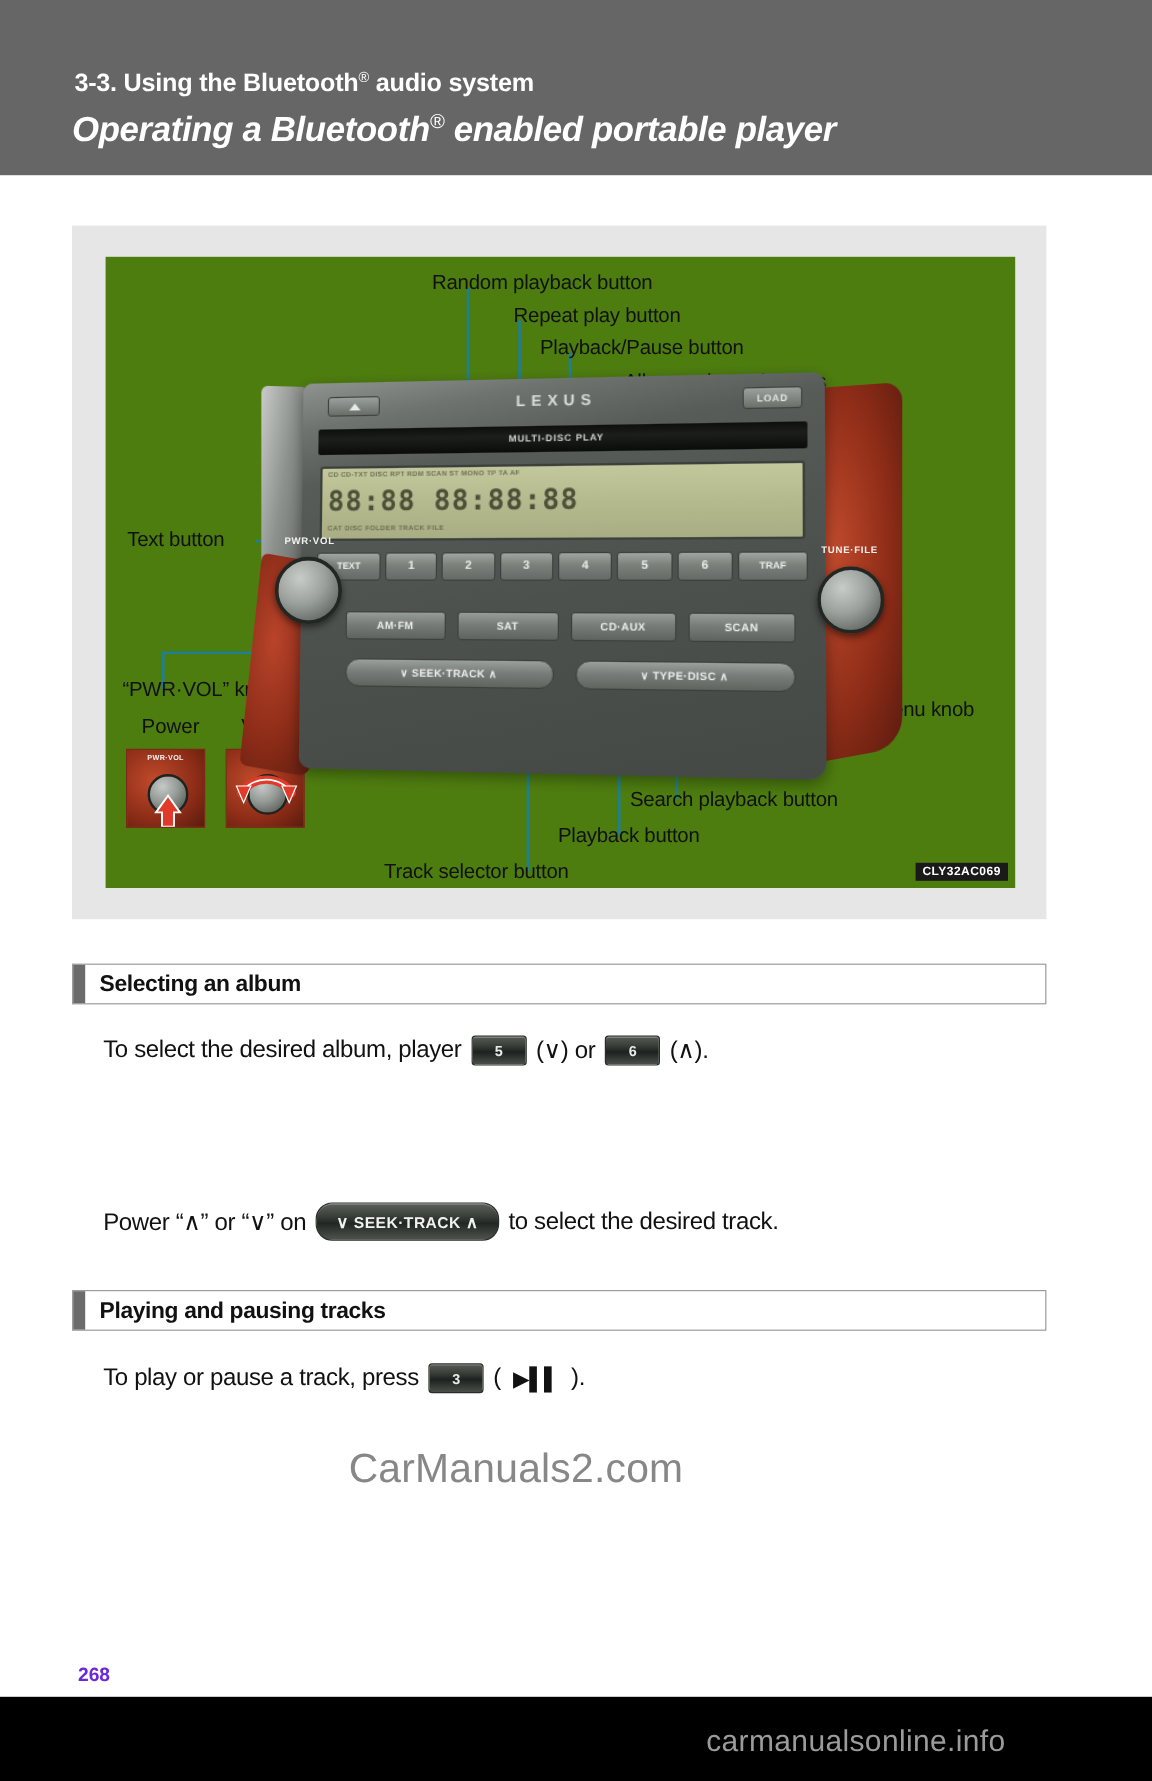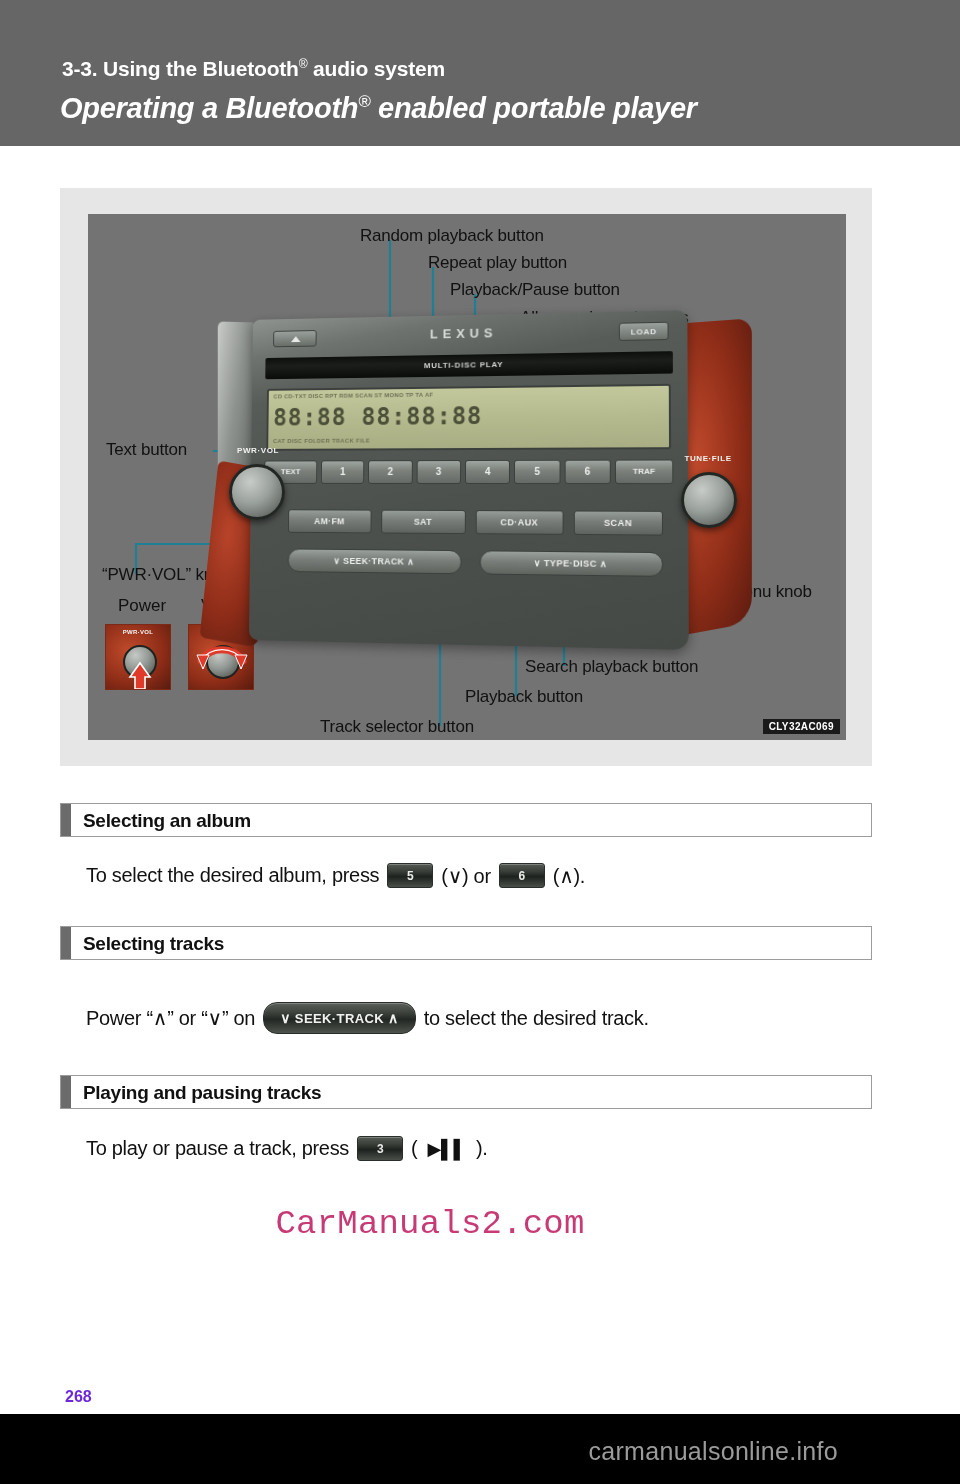--- a/index.html
+++ b/index.html
@@ -30,21 +30,21 @@
 
   
   .figure-outer {
     position: absolute; left: 60px; top: 188px;
     width: 812px; height: 578px;
     background: #e6e6e6;
   }
   .figure-inner {
     position: absolute; left: 28px; top: 26px;
     width: 758px; height: 526px;
-    background: #737373;
+    background: #4d7c0f;
     overflow: hidden;
   }
   .fig-code {
     position: absolute; right: 6px; bottom: 6px;
     background: #1a1a1a; color: #fff;
     font-size: 10px; font-weight: bold; letter-spacing: .4px;
     padding: 2px 6px; font-family: "Liberation Sans", sans-serif;
   }
 
   
@@ -224,22 +224,22 @@
     background: linear-gradient(#5b605b 0%, #3f443f 30%, #232723 55%, #4e534e 100%);
     border:1px solid #2a2e2a; border-radius:14px;
     color:#f0f2f0; font-size:13px; font-weight:bold; line-height:31px; letter-spacing:.4px;
     box-shadow: inset 0 1px 0 rgba(255,255,255,.25);
   }
   .key-seek .chev { font-size:14px; padding:0 4px; }
 
   
   .watermark {
     position:absolute; left:0; right:0; top:1205px; text-align:center;
-    color:#be185d; font-size:34px; letter-spacing:.2px;
-    font-family:Liberation Mono, monospace; opacity:.85;
+    color:#737373; font-size:34px; letter-spacing:.2px;
+    font-family:Liberation Sans, sans-serif; opacity:.85;
   }
   .page-num {
     position:absolute; left:65px; top:1388px;
     font-size:16px; font-weight:bold; color:#6d28d9;
   }
   .footer-bar {
     position:absolute; left:0; top:1414px; width:960px; height:70px;
     background:#000;
   }
   .footer-text {
@@ -400,30 +400,27 @@
       </div>
 
       <div class="fig-code">CLY32AC069</div>
     </div>
   </div>
 
   <div class="sec-head" style="top:803px;">
     <span>Selecting an album</span>
   </div>
   <div class="para" style="left:86px; top:863px;">
-    <span>To select the desired album, press</span>
+    <span>To select the desired album, player</span>
     <span class="key-num">5</span>
     <span>(∨) or</span>
     <span class="key-num">6</span>
     <span>(∧).</span>
   </div>
 
-  <div class="sec-head" style="top:926px;">
-    <span>Selecting tracks</span>
-  </div>
   <div class="para" style="left:86px; top:1002px;">
     <span>Power “∧” or “∨” on</span>
     <span class="key-seek">
       <span class="chev">∨</span><span>SEEK·TRACK</span><span class="chev">∧</span>
     </span>
     <span>to select the desired track.</span>
   </div>
 
   <div class="sec-head" style="top:1075px;">
     <span>Playing and pausing tracks</span>

